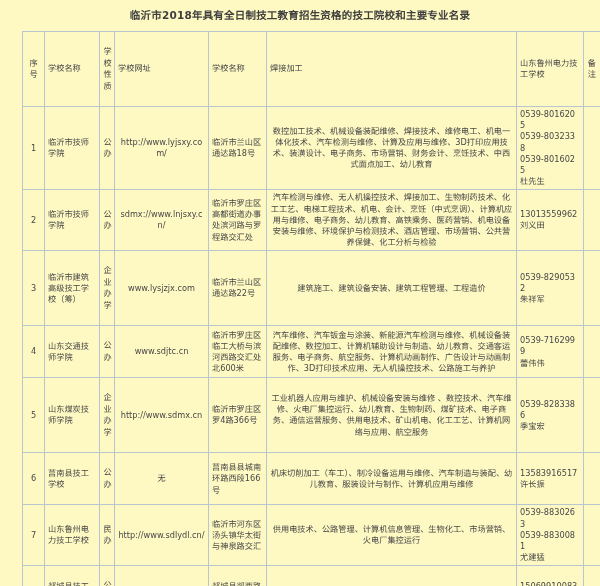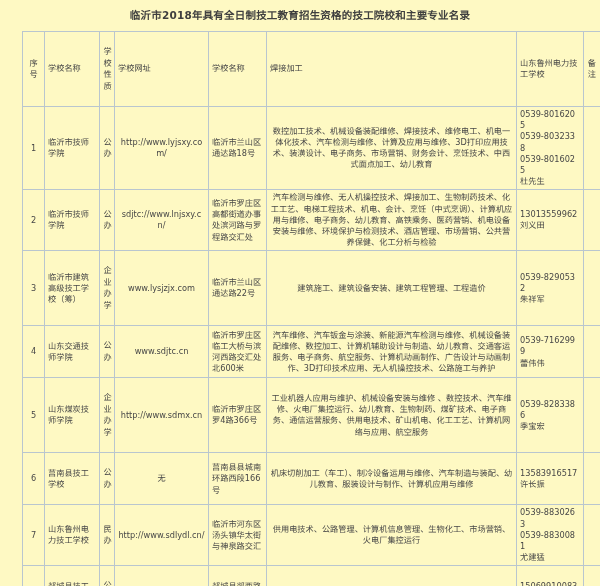--- a/index.html
+++ b/index.html
@@ -187,21 +187,21 @@
             <td class="c-major">数控加工技术、机械设备装配维修、焊接技术、维修电工、机电一体化技术、汽车检测与维修、计算及应用与维修、3D打印应用技术、装潢设计、电子商务、市场营销、财务会计、烹饪技术、中西式面点加工、幼儿教育</td>
             <td class="c-phone">0539-8016205<br>0539-8032338<br>0539-8016025<br>杜先生</td>
             <td class="c-remark"></td>
           </tr>
           <tr class="data-row">
             <td class="c-seq">2</td>
             <td class="c-name">临沂市技师学院</td>
             <td class="c-nature">
               <span class="vert">公办</span>
             </td>
-            <td class="c-url">sdjtc://www.lnjsxy.cn/</td>
+            <td class="c-url">sdmx://www.lnjsxy.cn/</td>
             <td class="c-addr">临沂市罗庄区高都街道办事处滨河路与罗程路交汇处</td>
             <td class="c-major">汽车检测与维修、无人机操控技术、焊接加工、生物制药技术、化工工艺、电梯工程技术、机电、会计、烹饪（中式烹调）、计算机应用与维修、电子商务、幼儿教育、高铁乘务、医药营销、机电设备安装与维修、环境保护与检测技术、酒店管理、市场营销、公共营养保健、化工分析与检验</td>
             <td class="c-phone">13013559962<br>刘义田</td>
             <td class="c-remark"></td>
           </tr>
           <tr class="data-row">
             <td class="c-seq">3</td>
             <td class="c-name">临沂市建筑高级技工学校（筹）</td>
             <td class="c-nature">
               <span class="vert">企业办学</span>

